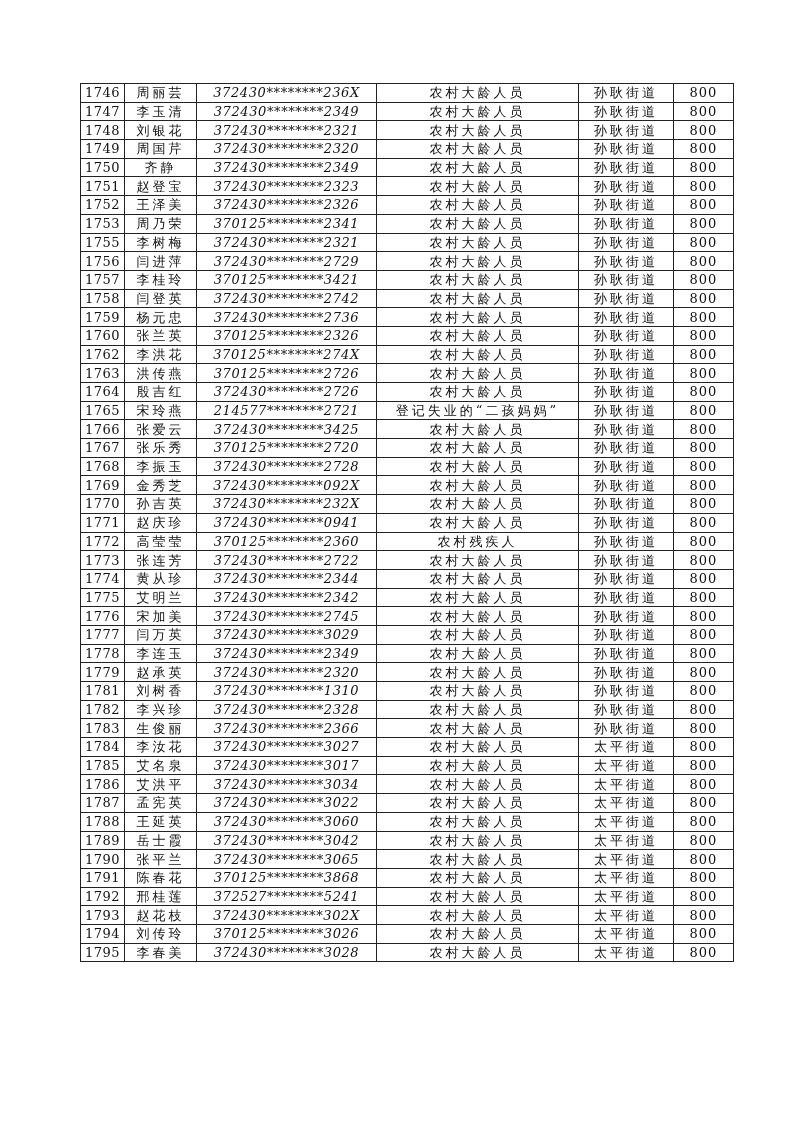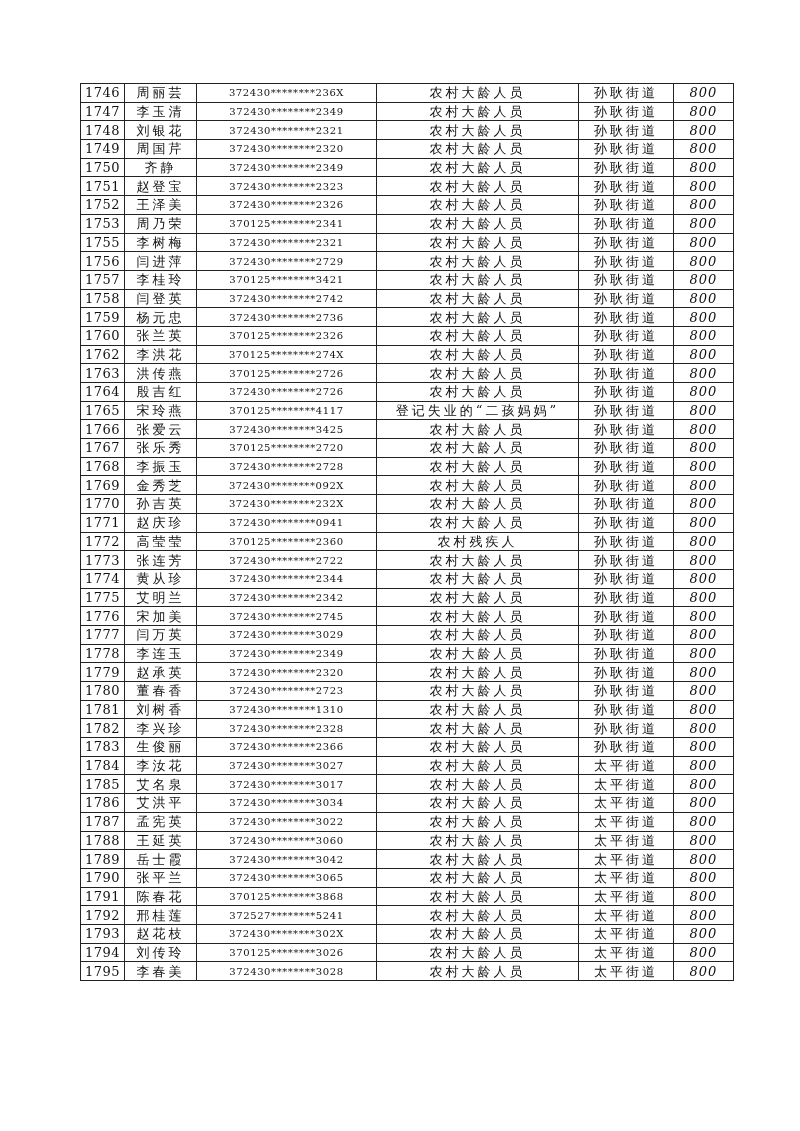--- a/index.html
+++ b/index.html
@@ -4,22 +4,22 @@
 <style>
   html, body { margin: 0; padding: 0; background: #ffffff; }
   body { width: 800px; height: 1131px; position: relative; overflow: hidden;
          font-family: "DejaVu Serif", "Liberation Serif", serif; color: #111; }
   #sheet { position: absolute; left: 72px; top: 83px; border-collapse: collapse;
            table-layout: fixed; width: 653px; margin-left: 8px; }
   #sheet td { border: 1px solid #222; height: 17.7px; padding: 0; font-size: 13px;
               line-height: 17px; text-align: center; white-space: nowrap; overflow: hidden;
               transform-origin: center; }
   #sheet td.no { font-size: 13px; letter-spacing: 0.5px; }
-  #sheet td.id { letter-spacing: 0.6px; font-size: 10px; }
-  #sheet td.amt { letter-spacing: 1px; font-style: italic; }
+  #sheet td.id { letter-spacing: 0.6px; font-size: 13px; font-style: italic; }
+  #sheet td.amt { letter-spacing: 1px; }
   #sheet td span { display: inline-block; }
   #sheet td.name span, #sheet td.cat span, #sheet td.street span { letter-spacing: 3px; }
 </style>
 </head>
 <body>
 
 <table id="sheet">
   <colgroup>
     <col style="width:44px">
     <col style="width:72px">
@@ -180,21 +180,21 @@
     <td class="name"><span>殷吉红</span></td>
     <td class="id"><span>372430********2726</span></td>
     <td class="cat"><span>农村大龄人员</span></td>
     <td class="street"><span>孙耿街道</span></td>
     <td class="amt"><span>800</span></td>
   </tr>
 
   <tr>
     <td class="no"><span>1765</span></td>
     <td class="name"><span>宋玲燕</span></td>
-    <td class="id"><span>370125********4117</span></td>
+    <td class="id"><span>214577********2721</span></td>
     <td class="cat"><span>登记失业的“二孩妈妈”</span></td>
     <td class="street"><span>孙耿街道</span></td>
     <td class="amt"><span>800</span></td>
   </tr>
 
   <tr>
     <td class="no"><span>1766</span></td>
     <td class="name"><span>张爱云</span></td>
     <td class="id"><span>372430********3425</span></td>
     <td class="cat"><span>农村大龄人员</span></td>
@@ -312,28 +312,20 @@
 
   <tr>
     <td class="no"><span>1779</span></td>
     <td class="name"><span>赵承英</span></td>
     <td class="id"><span>372430********2320</span></td>
     <td class="cat"><span>农村大龄人员</span></td>
     <td class="street"><span>孙耿街道</span></td>
     <td class="amt"><span>800</span></td>
   </tr>
 
-  <tr>
-    <td class="no"><span>1780</span></td>
-    <td class="name"><span>董春香</span></td>
-    <td class="id"><span>372430********2723</span></td>
-    <td class="cat"><span>农村大龄人员</span></td>
-    <td class="street"><span>孙耿街道</span></td>
-    <td class="amt"><span>800</span></td>
-  </tr>
 
   <tr>
     <td class="no"><span>1781</span></td>
     <td class="name"><span>刘树香</span></td>
     <td class="id"><span>372430********1310</span></td>
     <td class="cat"><span>农村大龄人员</span></td>
     <td class="street"><span>孙耿街道</span></td>
     <td class="amt"><span>800</span></td>
   </tr>
 

